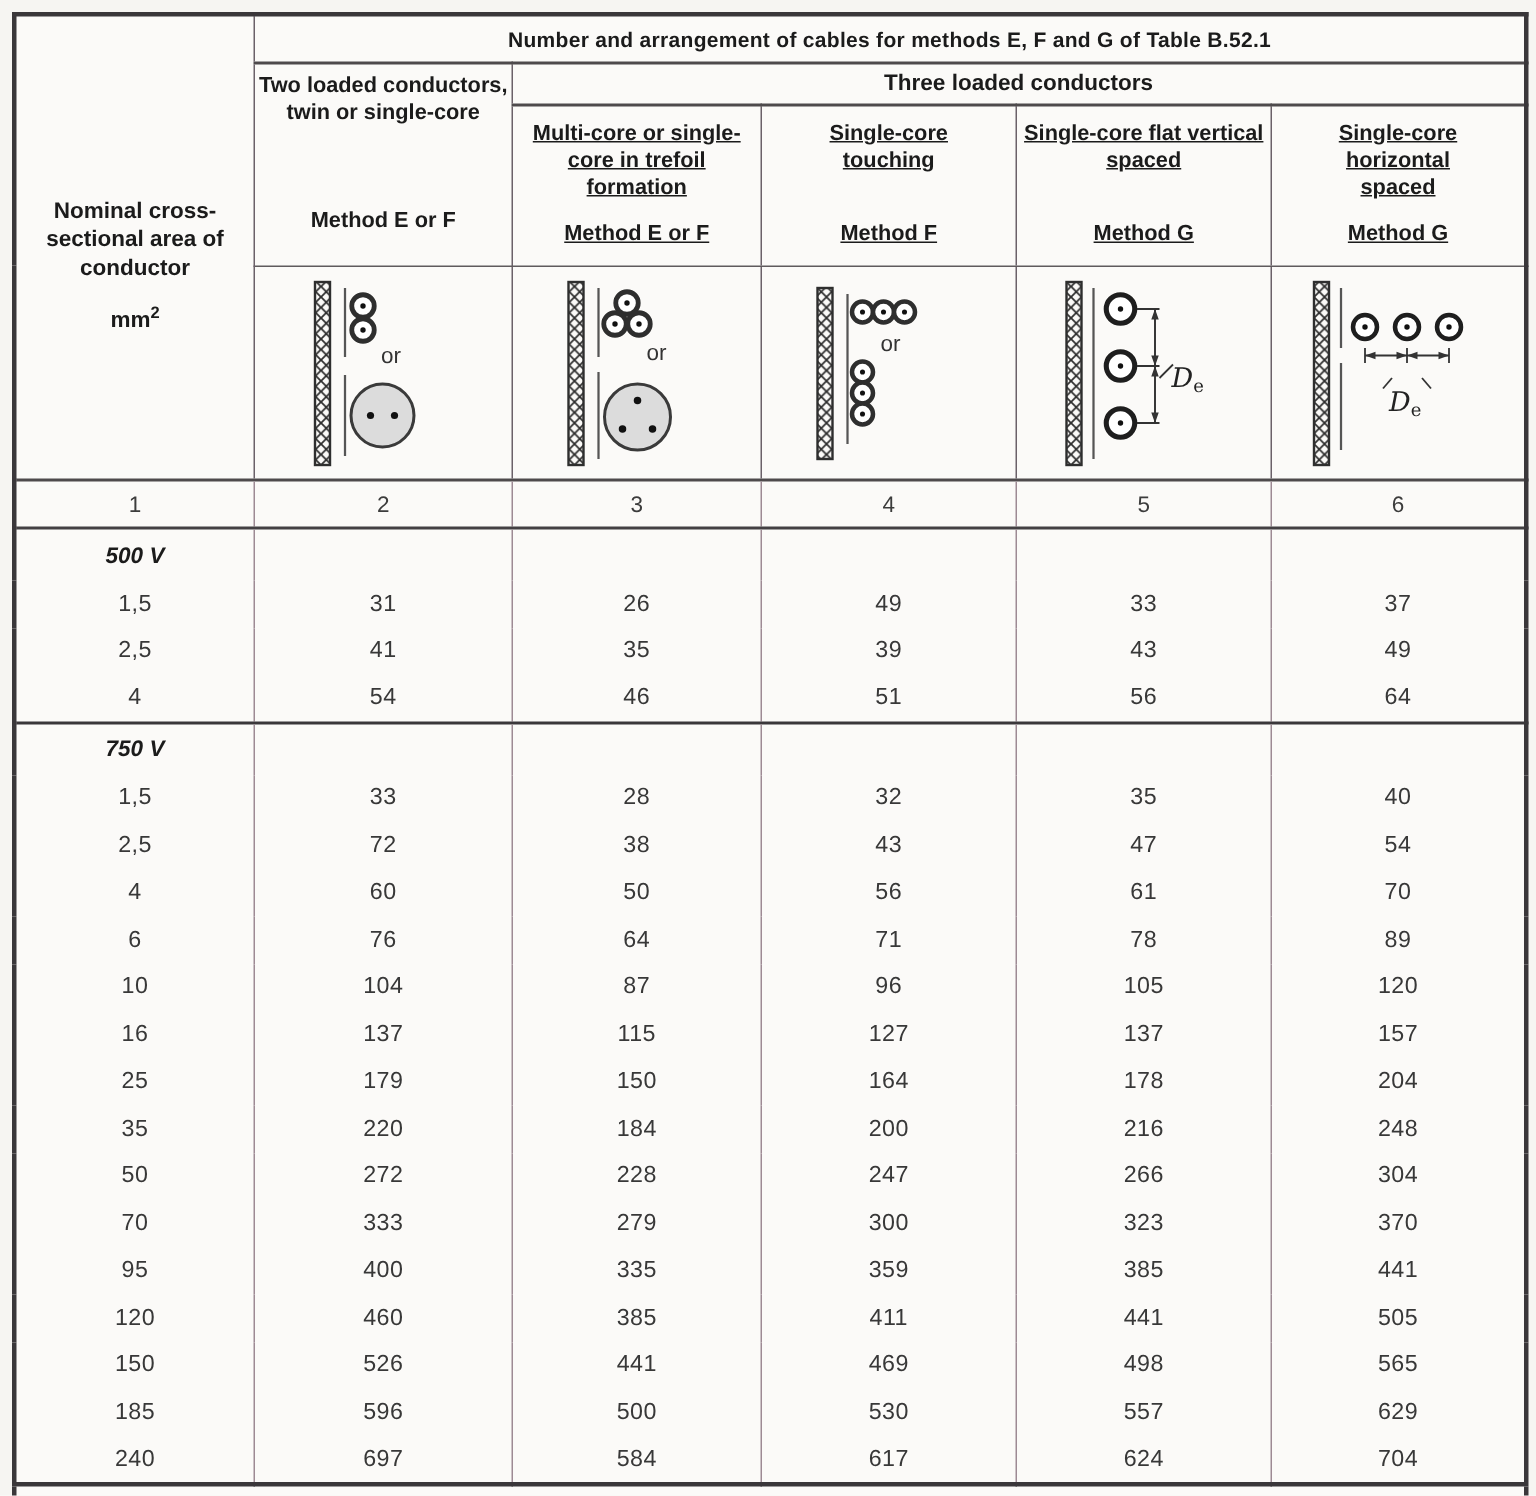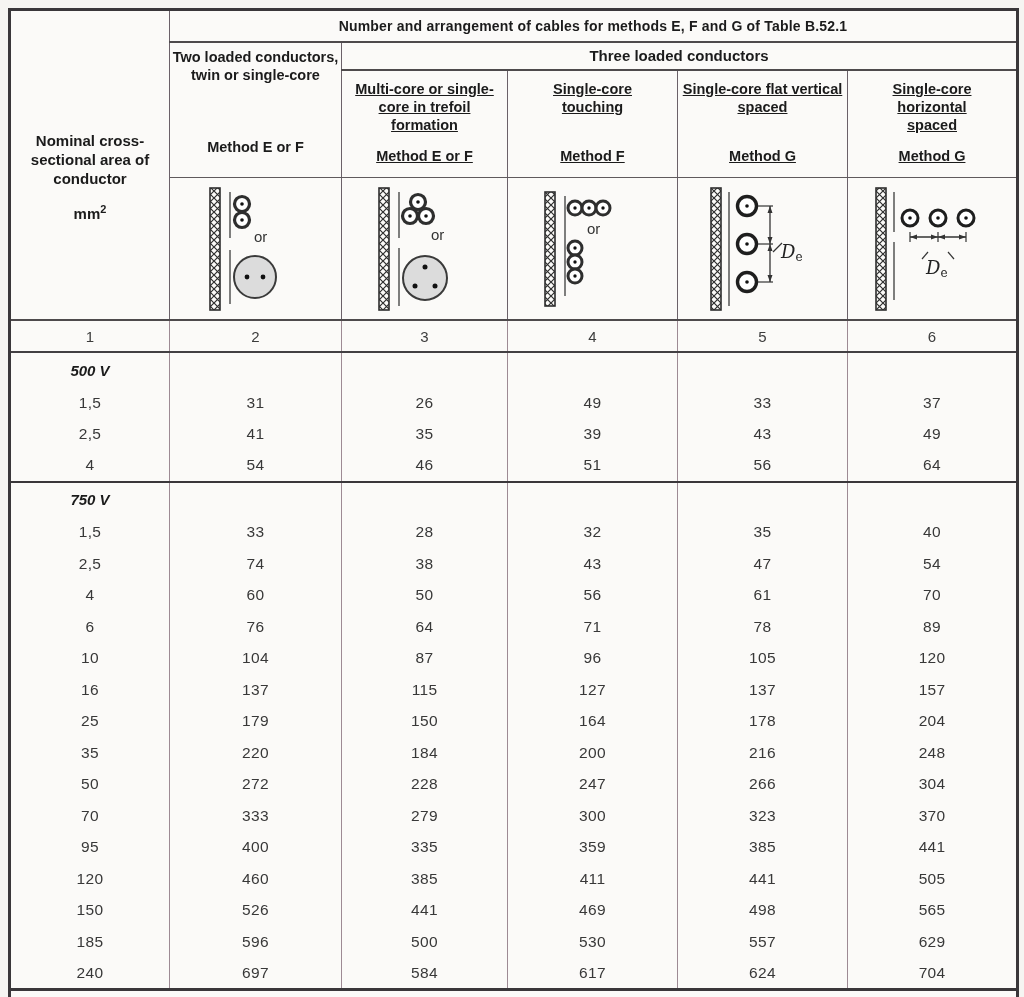--- a/index.html
+++ b/index.html
@@ -281,21 +281,21 @@
         <tr class="r-data">
           <td class="size">1,5</td>
           <td>33</td>
           <td>28</td>
           <td>32</td>
           <td>35</td>
           <td>40</td>
         </tr>
         <tr class="r-data">
           <td class="size">2,5</td>
-          <td>74</td>
+          <td>72</td>
           <td>38</td>
           <td>43</td>
           <td>47</td>
           <td>54</td>
         </tr>
         <tr class="r-data">
           <td class="size">4</td>
           <td>60</td>
           <td>50</td>
           <td>56</td>

